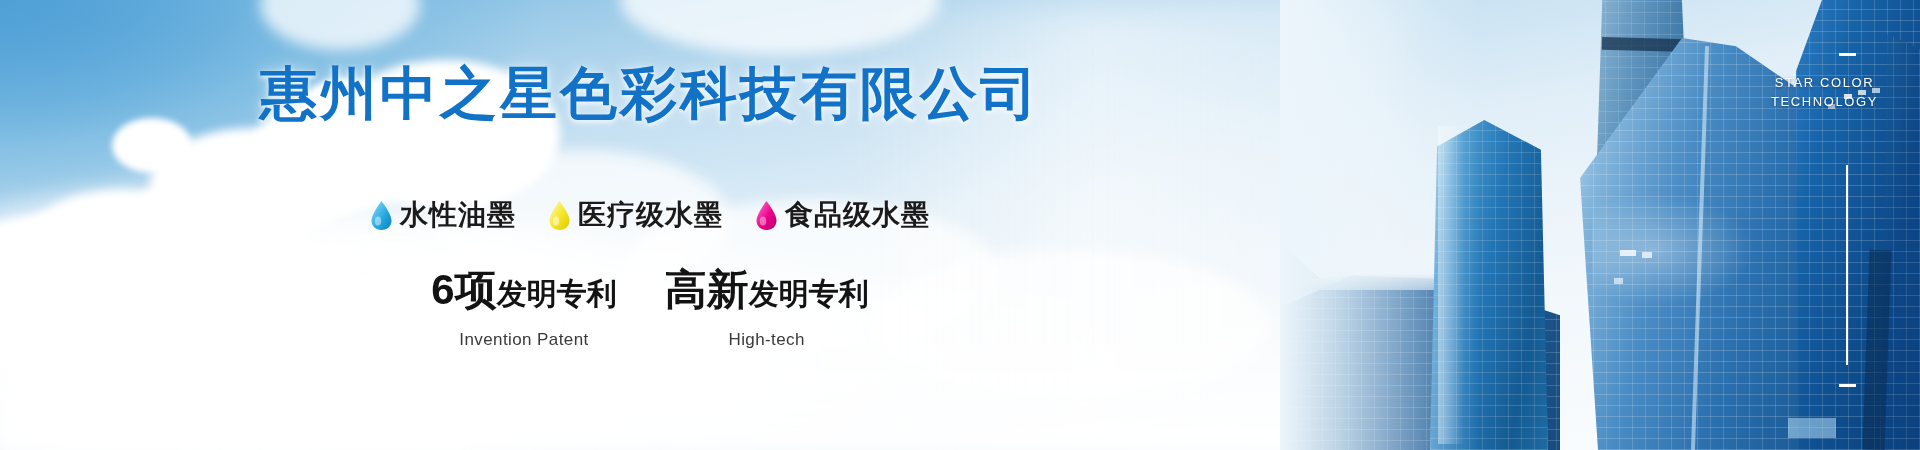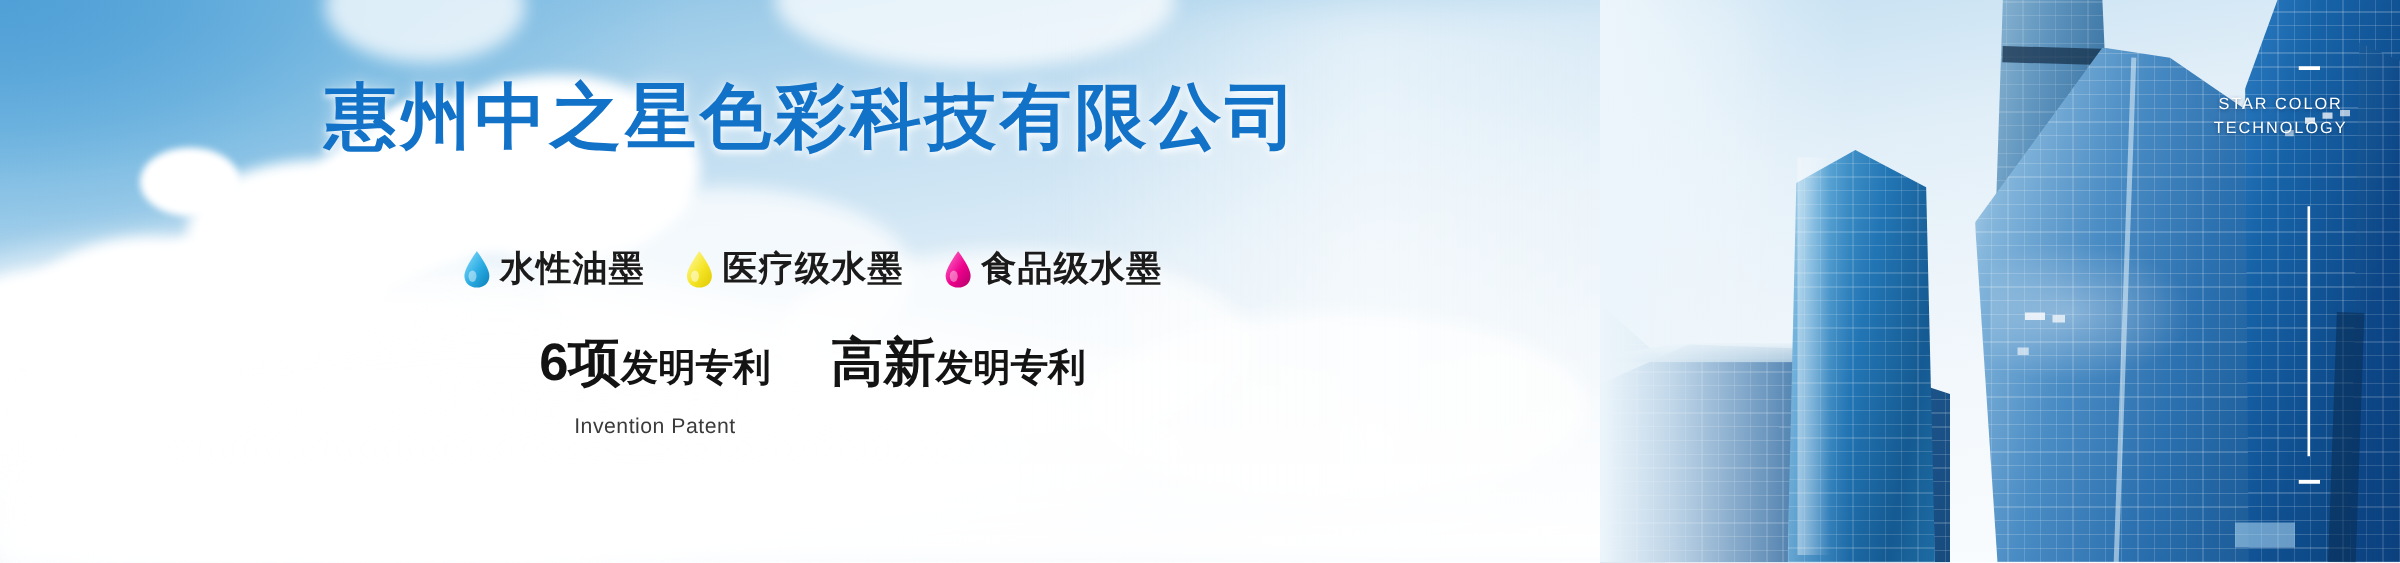--- a/index.html
+++ b/index.html
@@ -315,18 +315,19 @@
 
     <div class="badges">
 
       <div class="badge">
         <div class="badge-cn"><span class="badge-big">6项</span><span class="badge-small">发明专利</span></div>
         <div class="badge-en">Invention Patent</div>
       </div>
 
       <div class="badge">
         <div class="badge-cn"><span class="badge-big">高新</span><span class="badge-small">发明专利</span></div>
+        <div class="badge-en">High-tech</div>
       </div>
 
     </div>
 
   </div>
 </div>
 
 </body></html>

